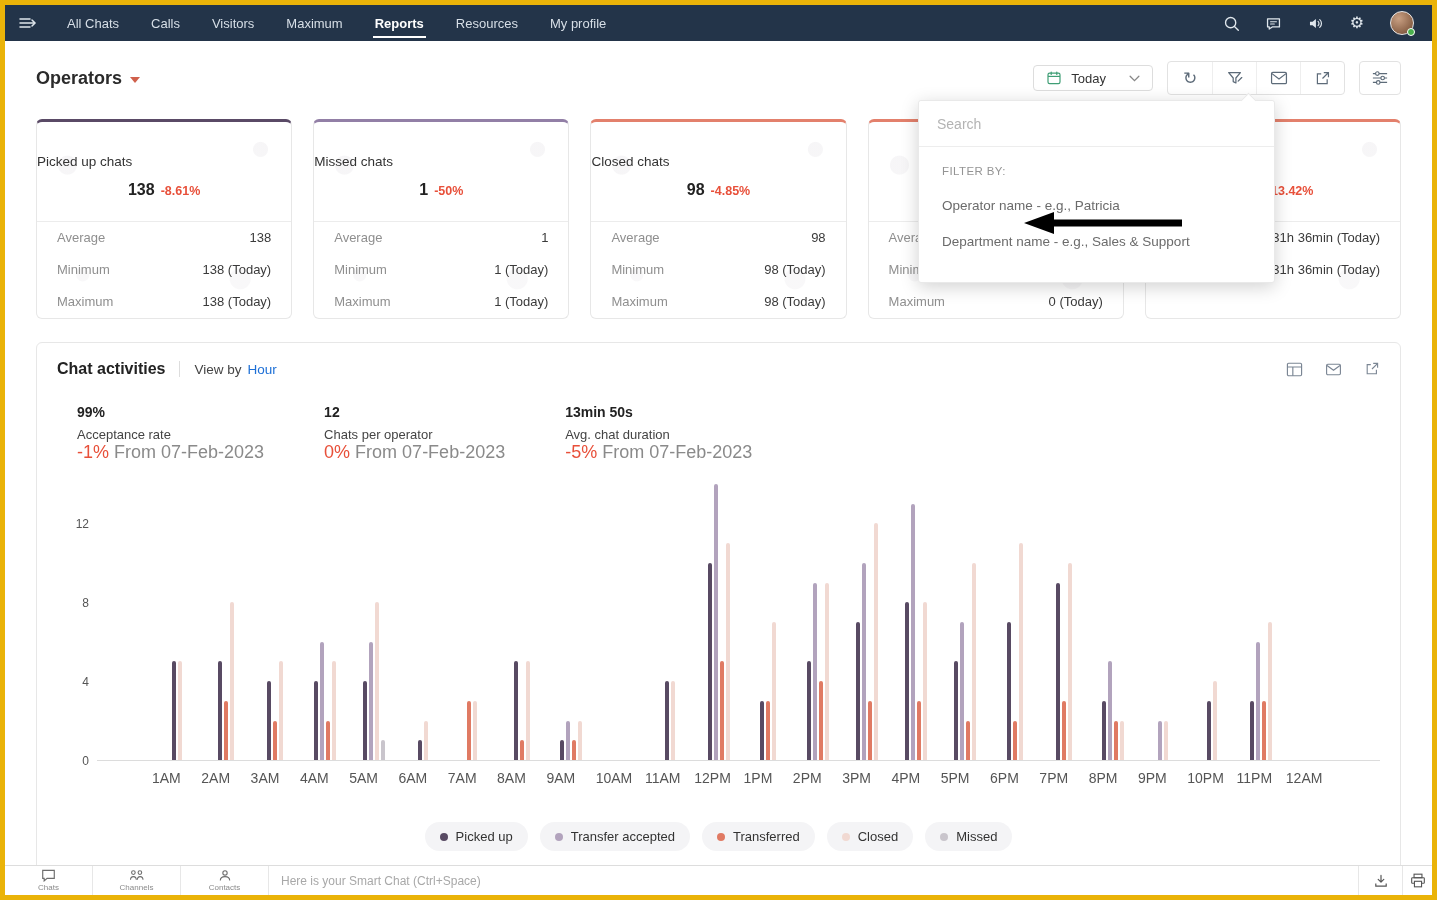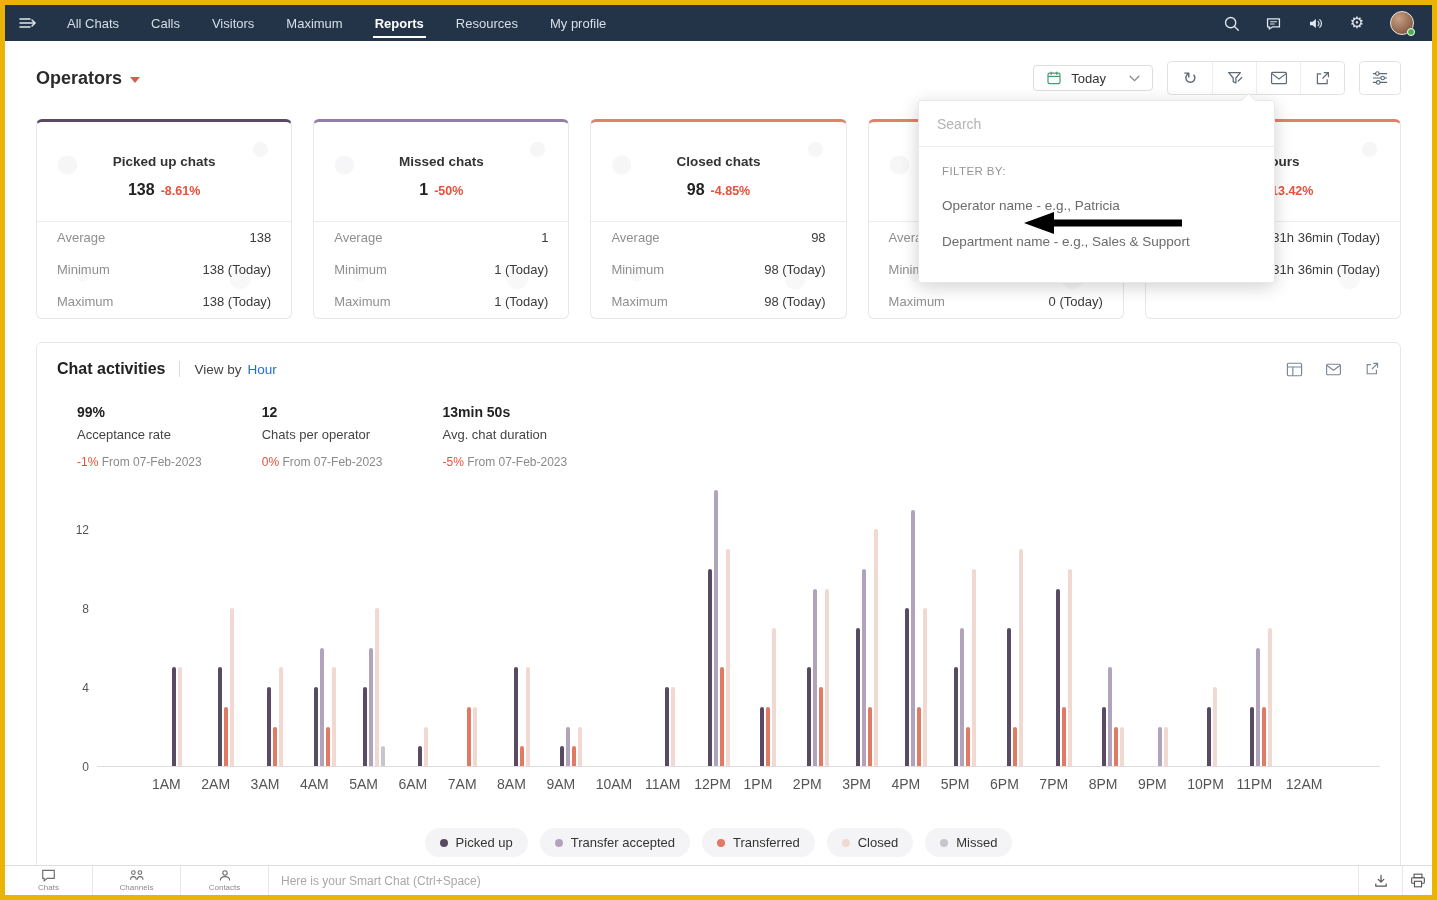--- a/index.html
+++ b/index.html
@@ -36,21 +36,21 @@
   .square-btn { width:42px; height:34px; border:1px solid #e2e2e2; border-radius:4px; display:flex; align-items:center; justify-content:center; color:#5d6b79; background:#fff; cursor:pointer; }
   .refresh-glyph { font-size:17px; line-height:1; }
 
   
   .cards { display:flex; gap:21px; margin-top:24px; }
   .card { flex:1; height:200px; background:#fff; border:1px solid #e7e7e7; border-top:3px solid #999; border-radius:6px; padding-top:32px; position:relative;
           background-image: radial-gradient(circle at 12% 22%, rgba(90,74,102,0.05) 9px, transparent 10px),
                             radial-gradient(circle at 88% 14%, rgba(90,74,102,0.05) 7px, transparent 8px),
                             radial-gradient(circle at 80% 80%, rgba(90,74,102,0.04) 10px, transparent 11px),
                             radial-gradient(circle at 18% 78%, rgba(90,74,102,0.04) 6px, transparent 7px); }
-  .card-title { text-align:center; font-size:13.5px; color:#333; height:18px;font-weight:bold; }
+  .card-title { text-align:left; font-size:13.5px; color:#333; height:18px; }
   .card-number { text-align:center; margin-top:9px; height:20px; }
   .card-value { font-size:16px; font-weight:bold; color:#222; }
   .card-change { font-size:12.5px; font-weight:bold; color:#e8503a; margin-left:6px; }
   .card-divider { height:1px; background:#ececec; margin-top:20px; }
   .card-row { display:flex; justify-content:space-between; padding:0 20px; line-height:32px; font-size:13px; }
   .card-row-label { color:#8f8f8f; }
   .card-row-value { color:#3a3a3a; }
 
   
   .popup { position:absolute; left:913px; top:95px; width:357px; height:183px; background:#fff; border:1px solid #e9e9e9; border-radius:3px;
@@ -69,21 +69,21 @@
   .panel-title { font-size:16px; font-weight:bold; color:#222; }
   .panel-sep { width:1px; height:16px; background:#ddd; margin:0 14px; }
   .view-by { font-size:13.5px; color:#444; }
   .view-by-value { font-size:13.5px; color:#1d6fd6; margin-left:6px; cursor:pointer; }
   .panel-icons { margin-left:auto; display:flex; gap:22px; color:#7b8694; }
   .panel-icon { cursor:pointer; display:flex; align-items:center; }
 
   .stats-row { display:flex; gap:60px; margin:26px 0 0 40px; }
   .stat-value { font-size:14px; font-weight:bold; color:#222; }
   .stat-label { font-size:13px; color:#444; margin-top:7px; }
-  .stat-change { font-size:12px; margin-top:13px; color:#8a8a8a; }
+  .stat-change { font-size:18px; color:#8a8a8a; }
   .stat-change .pct { color:#e8503a; }
 
   
   .chart-area { margin-top:22px; padding:0 20px; }
   .chart-row { display:flex; }
   .y-axis { width:40px; position:relative; }
   .ytick { position:absolute; right:8px; font-size:12px; color:#555; }
   .plot { flex:1; height:276px; display:flex; align-items:flex-end; border-bottom:1px solid #dcdcdc; padding:0 45px 0 55px; }
   .bar-group { flex:1; display:flex; align-items:flex-end; justify-content:center; gap:2px; height:100%; }
   .bar { width:4px; border-radius:2px 2px 0 0; }

